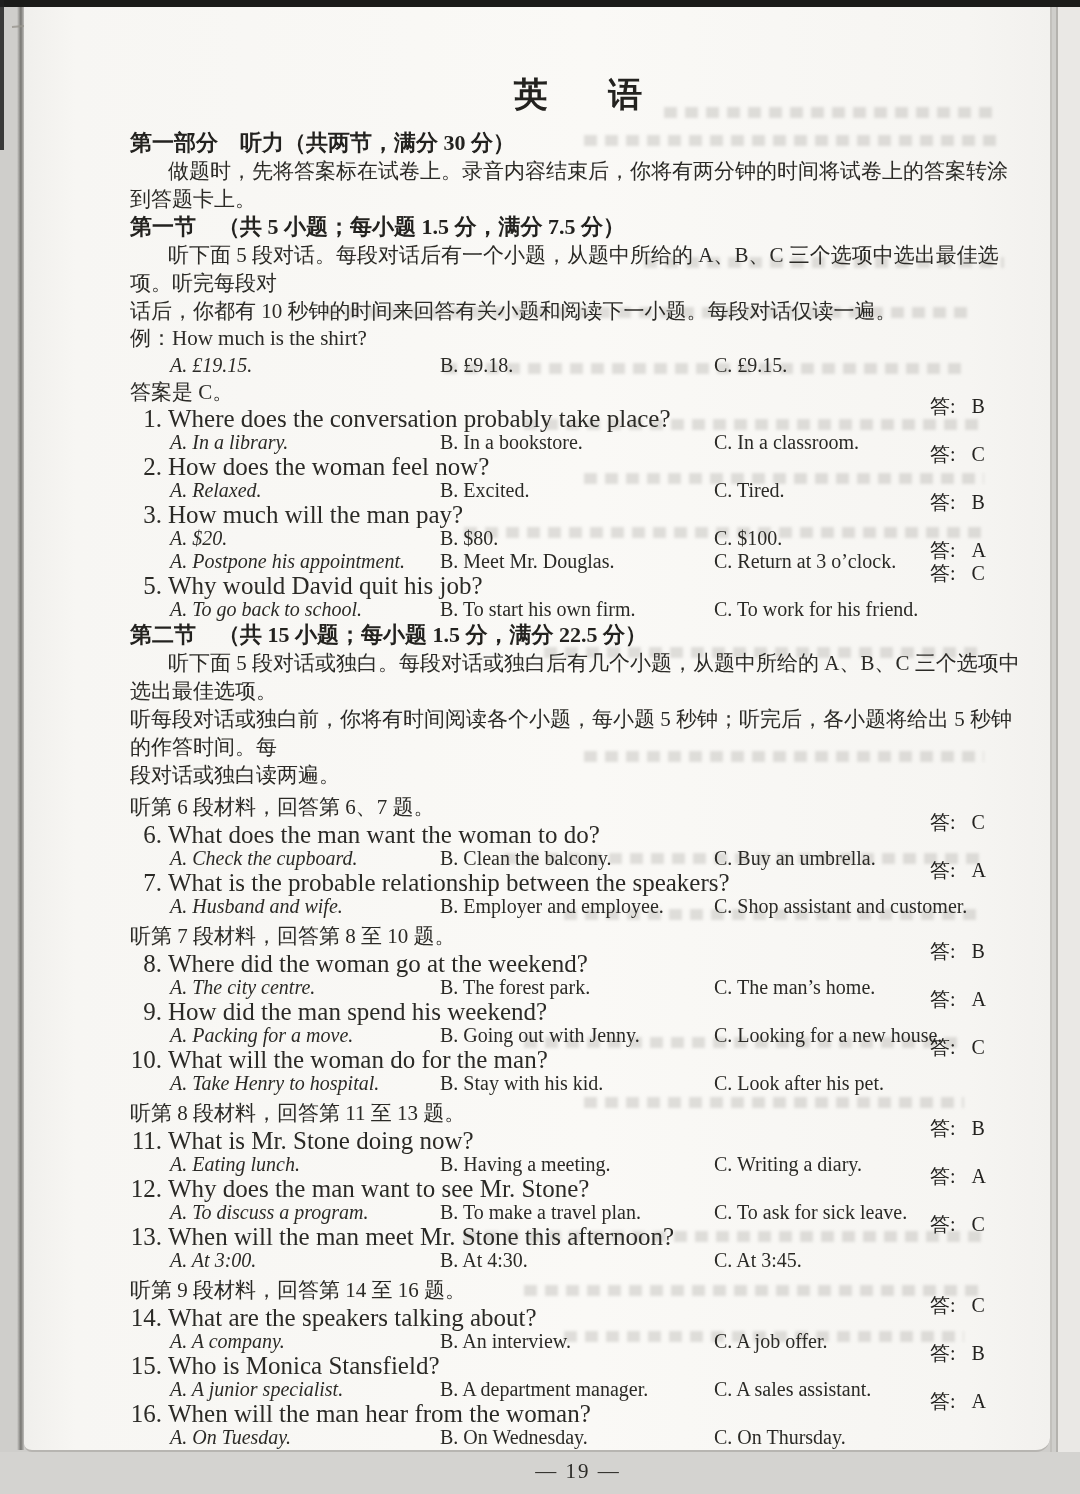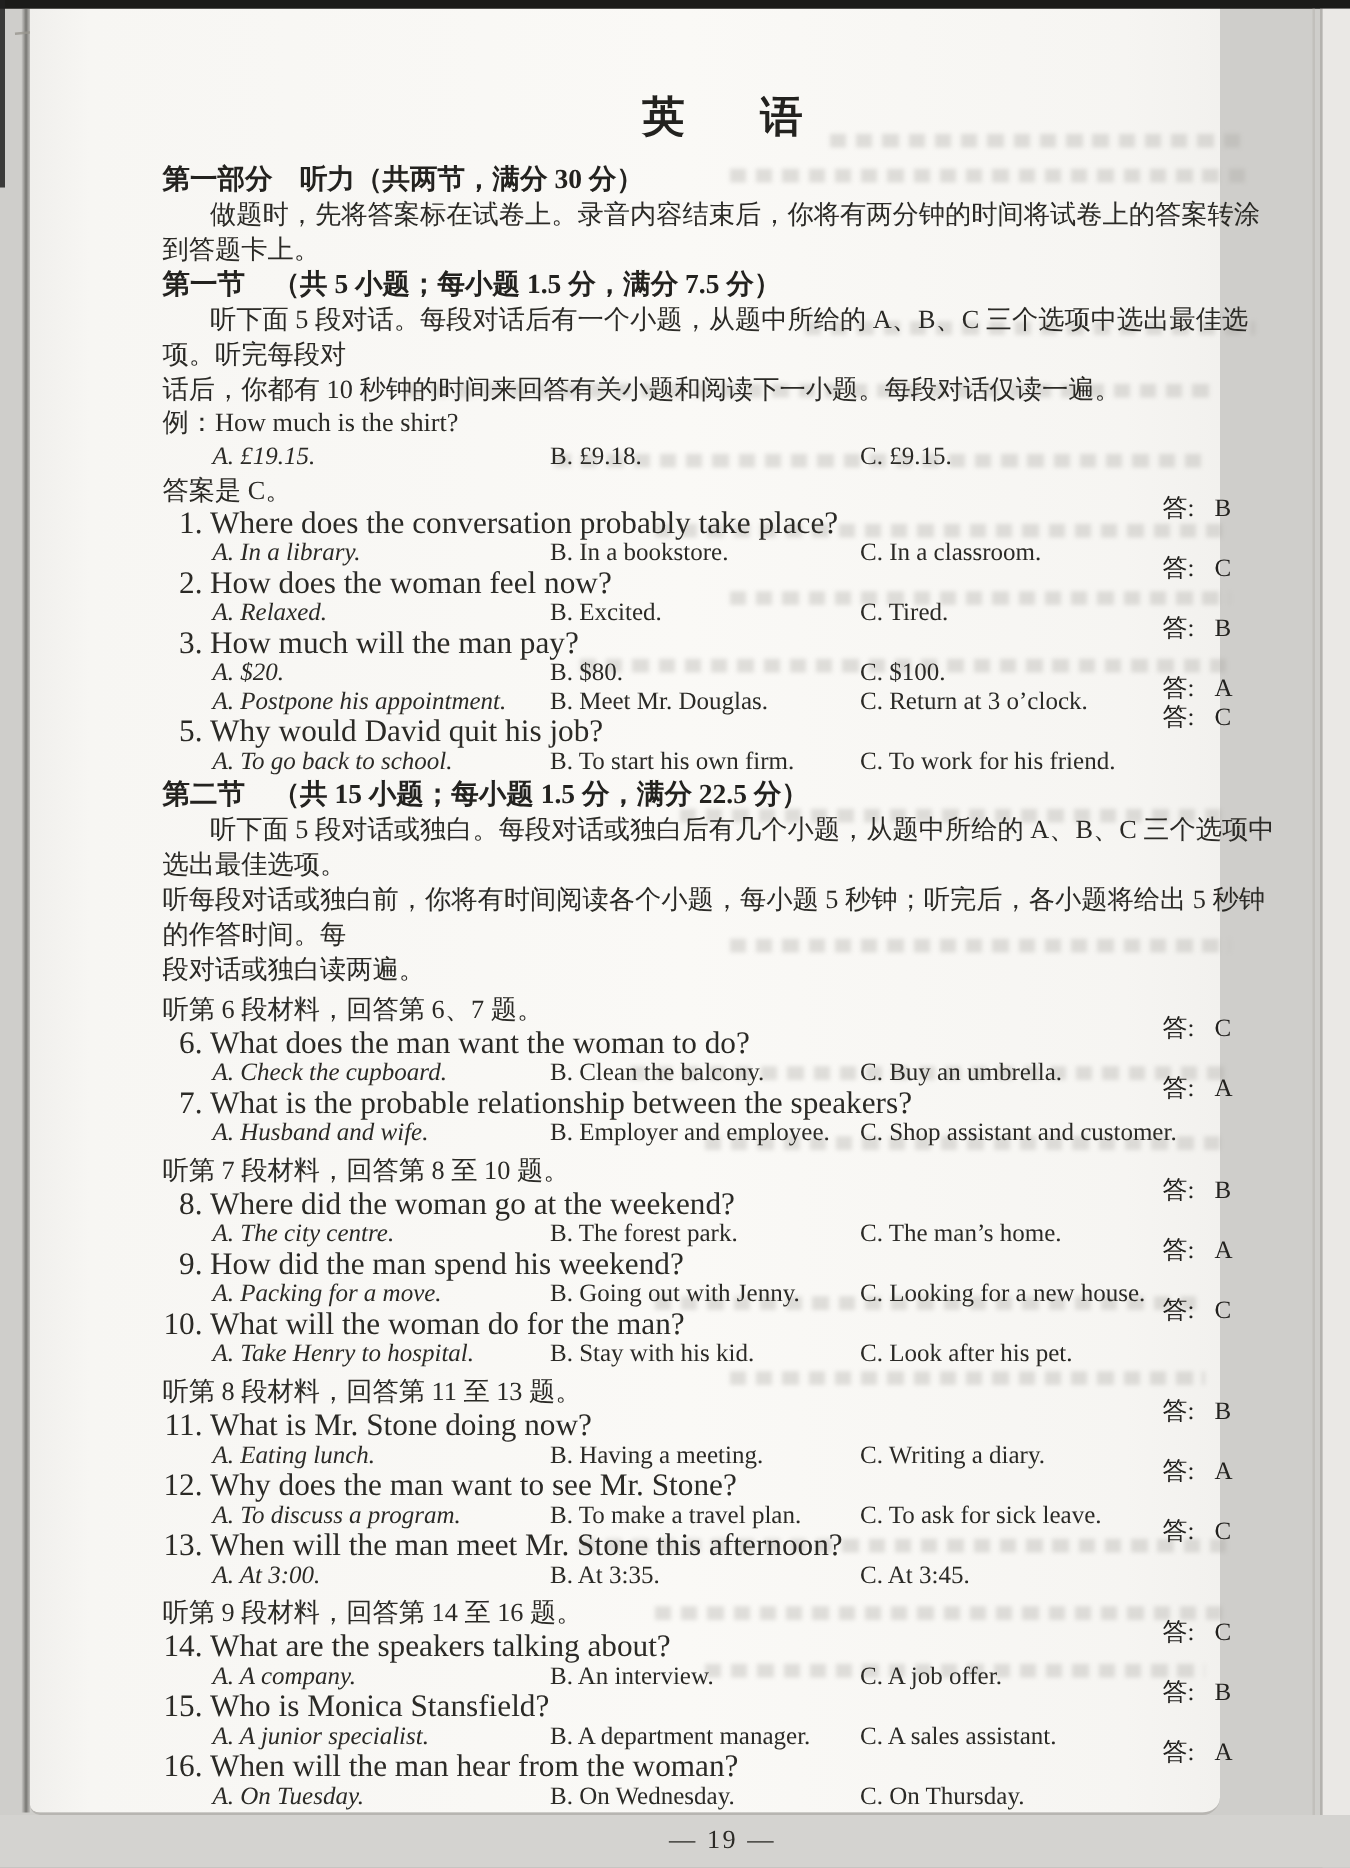--- a/index.html
+++ b/index.html
@@ -15,41 +15,41 @@
     background:linear-gradient(90deg,rgba(90,89,85,.0),rgba(90,89,85,.75) 55%,rgba(90,89,85,.15));}
   .scan-corner-diagonal{position:absolute;left:12px;top:26px;width:130px;height:2px;background:#98968f;
     transform:rotate(-5deg);transform-origin:left center;opacity:.8;}
   .scan-right-strip{position:absolute;left:1058px;top:7px;width:22px;height:1487px;background:#eae8e5;}
   .scan-right-line1{position:absolute;left:1050px;top:7px;width:2px;height:1445px;background:#c2c0bc;}
   .scan-right-line2{position:absolute;left:1056px;top:7px;width:2px;height:1445px;background:#b4b2ae;}
   .scan-bottom{position:absolute;left:0;top:1452px;width:1080px;height:42px;background:#d4d3d0;}
 
   
   .page{
-    position:absolute;left:24px;top:7px;width:952px;height:1443px;
+    position:absolute;left:24px;top:7px;width:1026px;height:1443px;
     background:linear-gradient(90deg,#f0efec,#f7f6f3 5%,#faf9f6 55%,#f6f5f2 92%,#f2f1ee);
     border-bottom:2px solid #b7b5b1;border-radius:0 0 14px 8px;
     color:#2b2a26;
   }
   .content{position:absolute;left:106px;top:0;width:896px;}
   
   .smudge{position:absolute;height:11px;opacity:.33;filter:blur(1.6px);
     background:repeating-linear-gradient(90deg,#a9a7a2 0 13px,transparent 13px 21px);pointer-events:none;}
 
   .title{margin:0;padding-top:66px;height:44px;line-height:44px;text-align:center;
     font-size:34px;font-weight:bold;letter-spacing:26px;text-indent:26px;color:#23221f;}
   .h-part{line-height:28px;margin-top:12px;font-size:22px;font-weight:bold;color:#23221f;}
   .note{line-height:28px;font-size:21px;}
   .indent{text-indent:38px;}
   .h-section{line-height:28px;font-size:22px;font-weight:bold;color:#23221f;}
   .ex-line{line-height:27px;font-size:21px;}
   .opts{position:relative;height:23px;line-height:23px;font-size:20px;}
   .opts .optA{position:absolute;left:40px;font-style:italic;}
   .opts .optB{position:absolute;left:310px;}
-  .opts .optC{position:absolute;left:558px;}
+  .opts .optC{position:absolute;left:584px;}
   .ex-opts{height:27px;line-height:27px;}
   .qblock{position:relative;}
   .qline{line-height:25px;font-size:25px;white-space:nowrap;}
   .qnum{display:inline-block;width:32px;text-align:right;margin-right:6px;}
   .material{line-height:26px;margin-top:5px;margin-bottom:2px;font-size:21px;}
   .answer{position:absolute;top:-13px;left:800px;font-size:20px;color:#23221f;white-space:nowrap;}
   .answer .ans-letter{margin-left:16px;}
   .footer{margin-top:10px;text-align:center;font-size:21px;letter-spacing:2px;}
 </style>
 </head>
@@ -234,21 +234,21 @@
       <span class="optB">B. To make a travel plan.</span>
       <span class="optC">C. To ask for sick leave.</span>
     </div>
   </div>
 
   <div class="qblock">
     <div class="answer"><span class="ans-label">答:</span><span class="ans-letter">C</span></div>
     <div class="qline"><span class="qnum">13.</span><span class="qtext">When will the man meet Mr. Stone this afternoon?</span></div>
     <div class="opts">
       <span class="optA">A. At 3:00.</span>
-      <span class="optB">B. At 3:35.</span>
+      <span class="optB">B. At 4:30.</span>
       <span class="optC">C. At 3:45.</span>
     </div>
   </div>
 
   <div class="material">听第 9 段材料，回答第 14 至 16 题。</div>
 
   <div class="qblock">
     <div class="answer"><span class="ans-label">答:</span><span class="ans-letter">C</span></div>
     <div class="qline"><span class="qnum">14.</span><span class="qtext">What are the speakers talking about?</span></div>
     <div class="opts">

